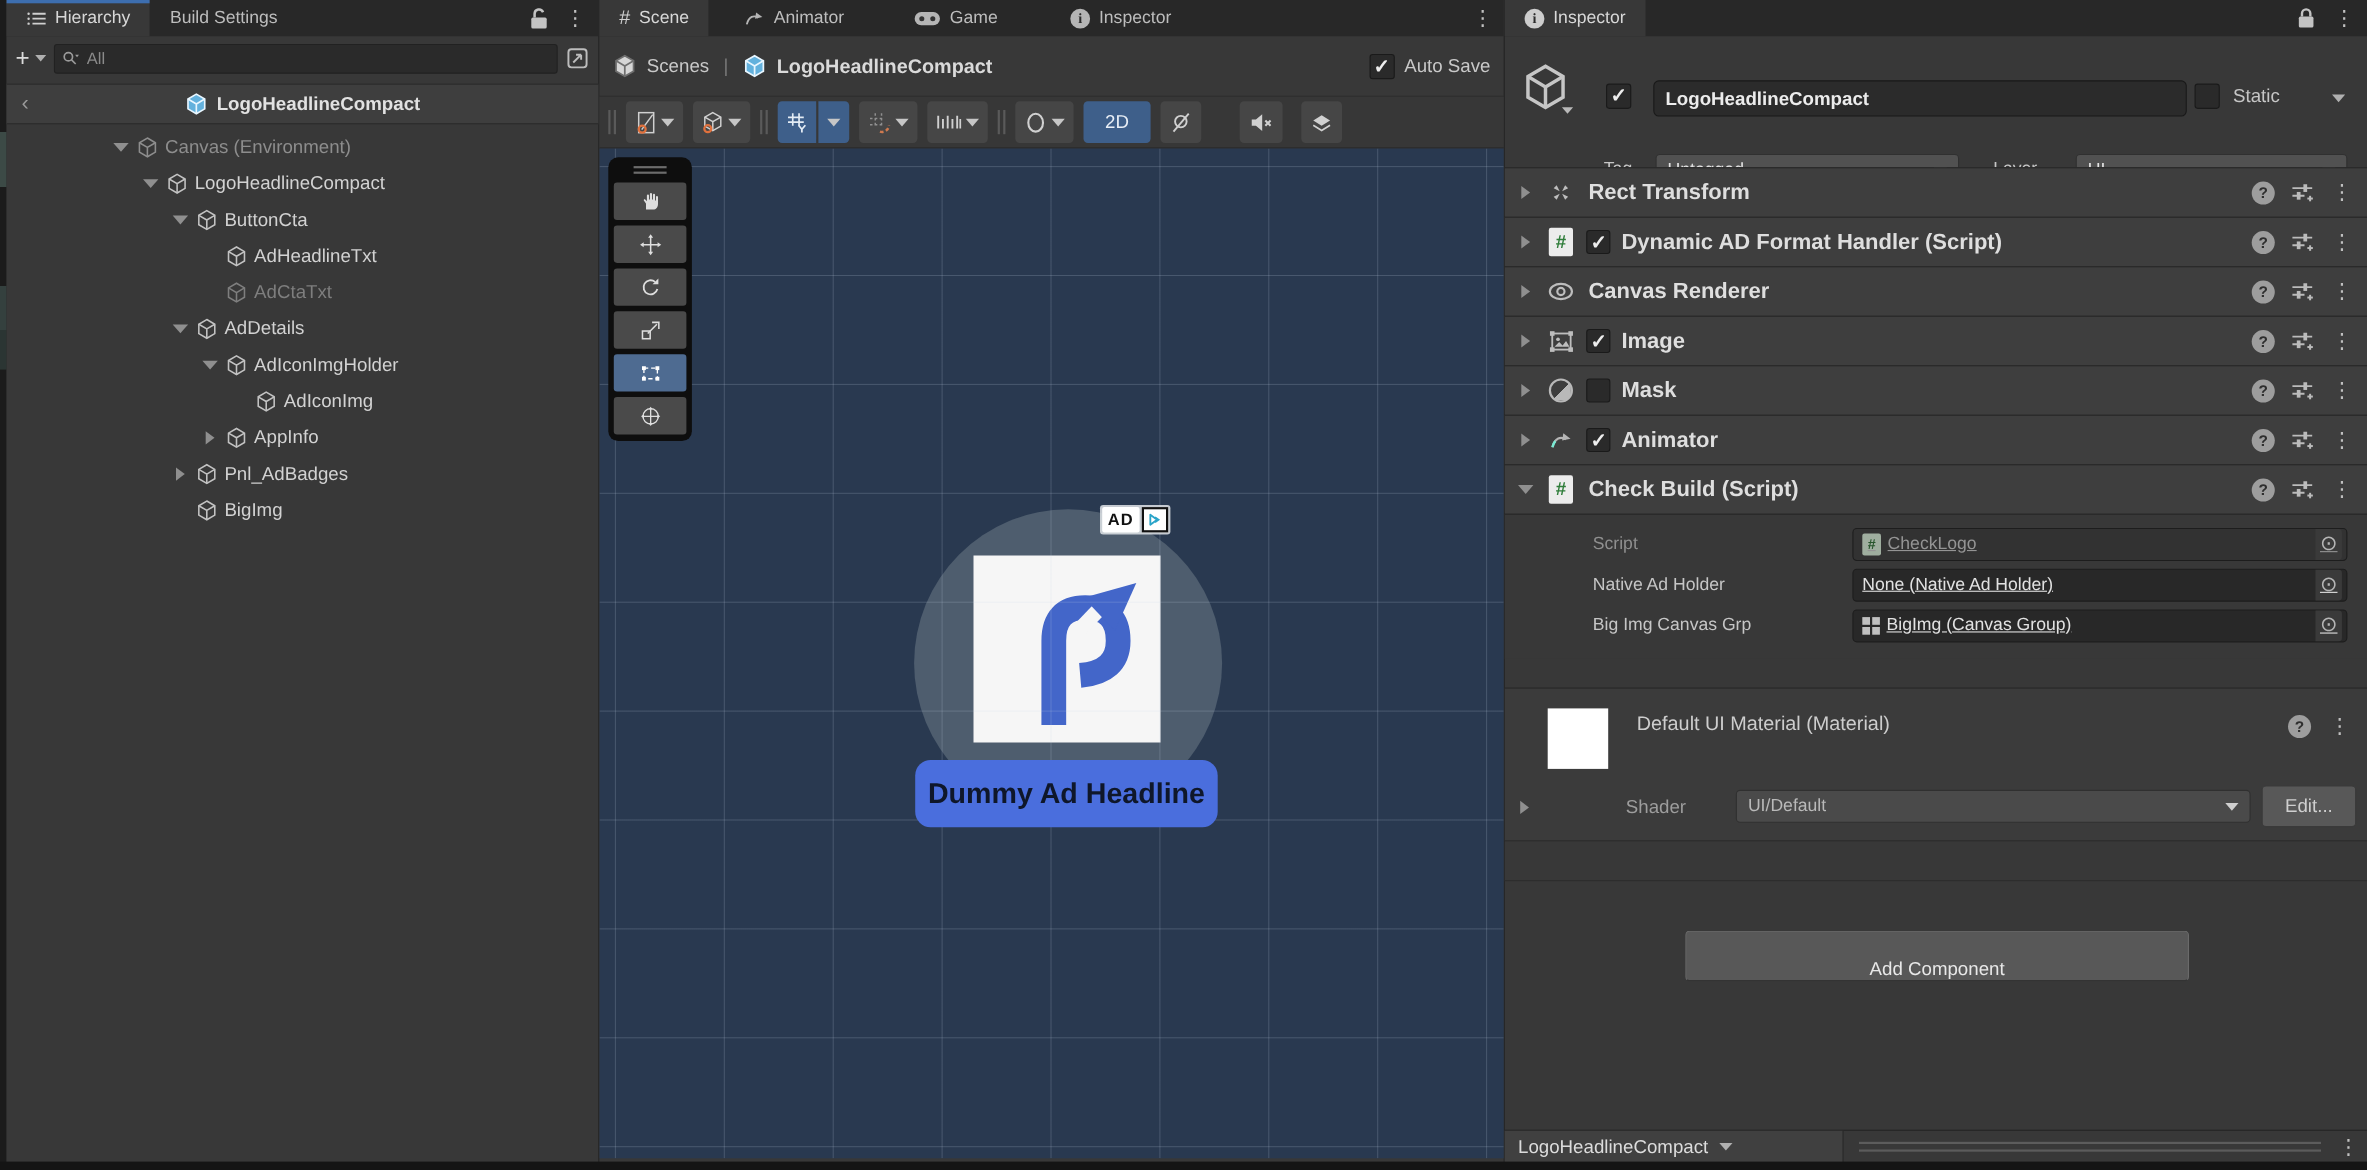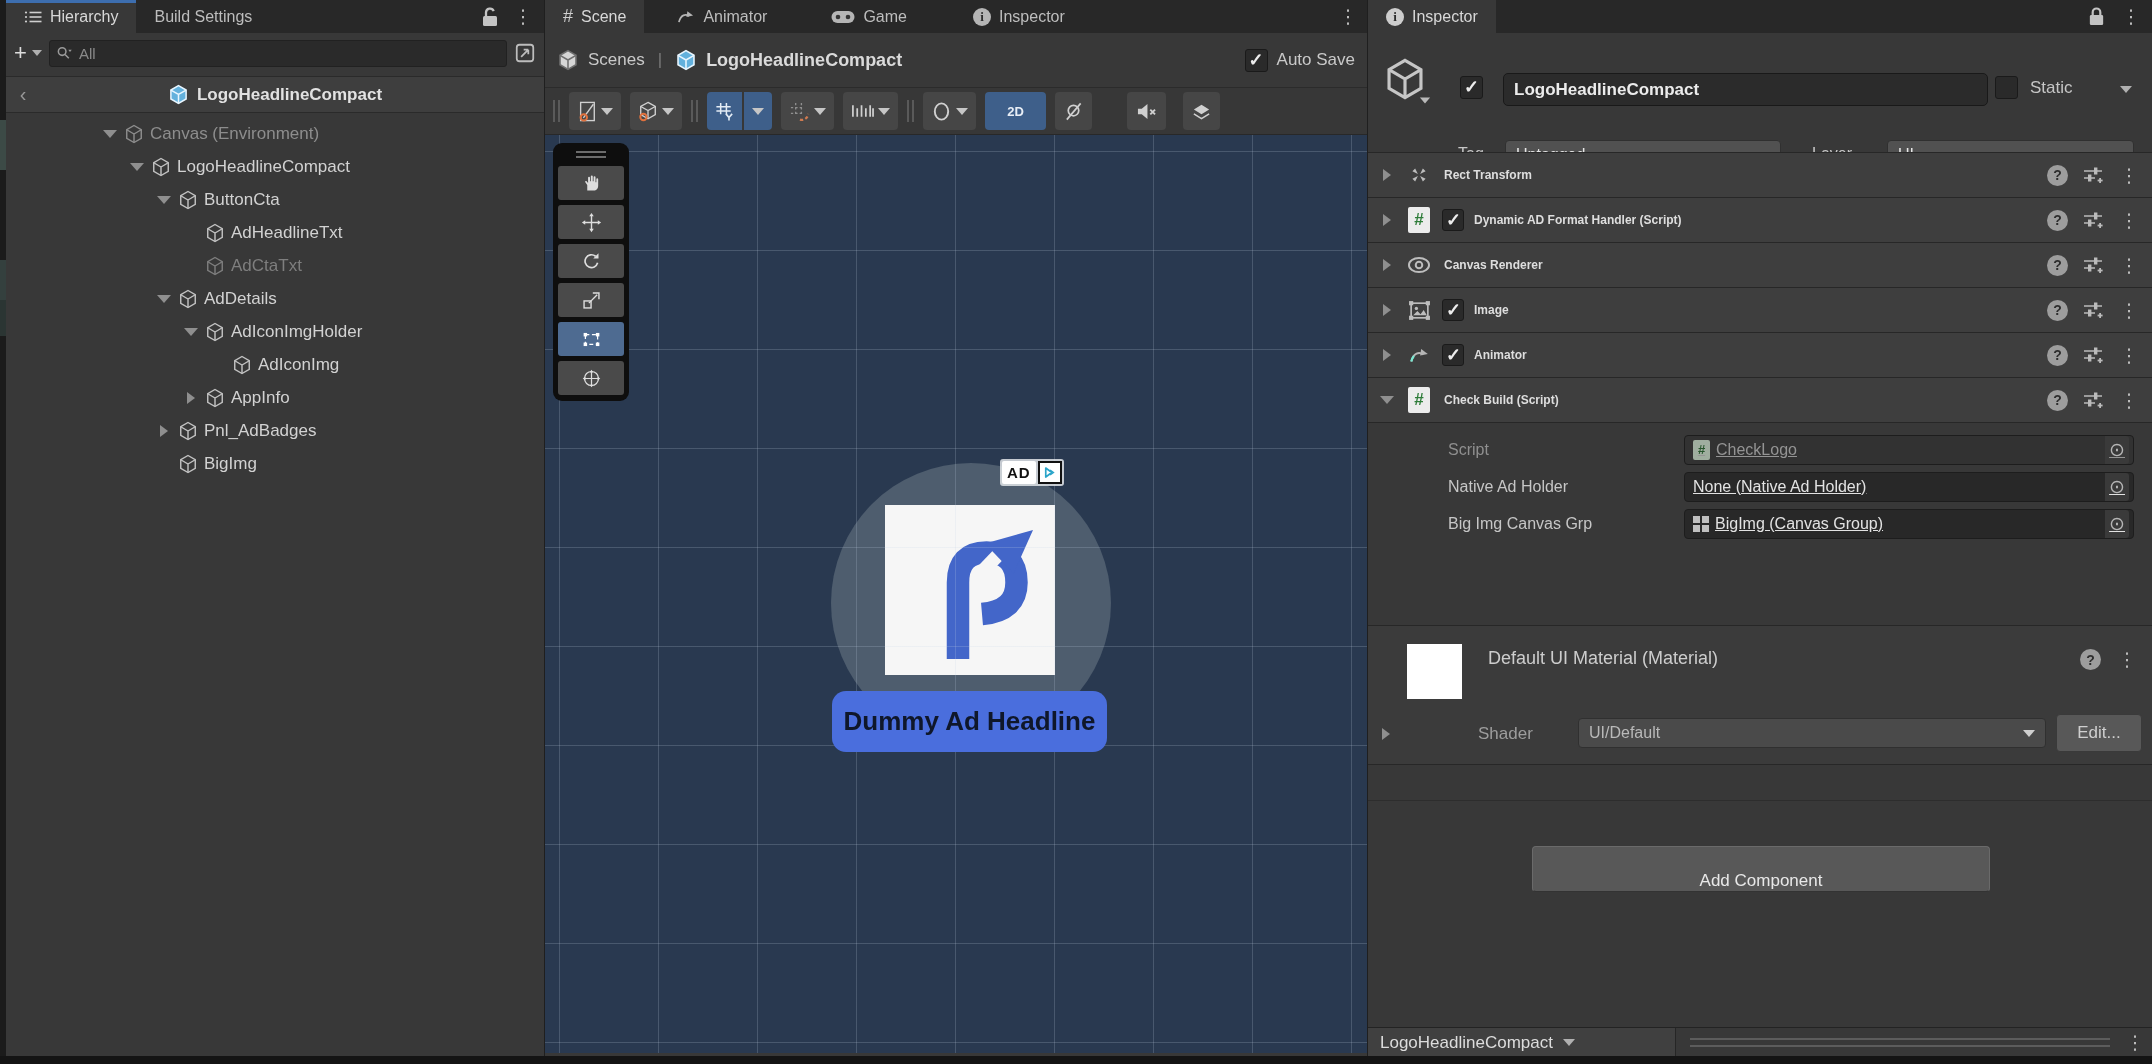--- a/index.html
+++ b/index.html
@@ -60,21 +60,21 @@
 
   
   #scene { position:absolute; left:545px; top:0; width:823px; height:1064px; background:#383838; border-right:1px solid #1f1f1f; }
   #scene .crumbrow { position:absolute; top:33px; left:0; right:0; height:55px; display:flex; align-items:center; padding:0 12px; gap:9px; border-bottom:1px solid #2b2b2b; font-size:17px; color:#c9c9c9; }
   #scene .crumbrow .objname { font-weight:bold; font-size:18px; color:#dadada; }
   #scene .crumbrow .pipe { color:#7a7a7a; margin:0 4px; }
   #scene .toolbar { position:absolute; top:88px; left:0; right:0; height:47px; background:#373737; border-bottom:1px solid #282828; display:flex; align-items:center; padding:0 8px; gap:9px; }
   .tbtn { height:38px; background:#464646; border-radius:4px; display:flex; align-items:center; justify-content:center; gap:4px; padding:0 8px; color:#d2d2d2; }
   .tbtn.blue { background:#3e5f8a; color:#e8eef6; }
   .tbtn .caret { border-top-color:#c6c6c6; }
-  .tbtn.b2d { font-weight:bold; font-size:13px; width:61px; }
+  .tbtn.b2d { font-weight:normal; font-size:17px; width:61px; }
   .splitbtn { display:flex; gap:2px; }
   .splitbtn .tbtn { border-radius:4px 0 0 4px; }
   .splitbtn .tbtn + .tbtn { border-radius:0 4px 4px 0; padding:0 8px; }
 
   #viewport { position:absolute; top:135px; left:0; right:0; height:918px; background:#293950; overflow:hidden; }
   #grid { position:absolute; inset:0; background-image:linear-gradient(rgba(198,212,230,0.20) 1px, transparent 1px), linear-gradient(90deg, rgba(198,212,230,0.20) 1px, transparent 1px); background-size:99px 99px; background-position:14px 16px; pointer-events:none; z-index:3; }
   #adcircle { position:absolute; left:286px; top:328px; width:280px; height:280px; border-radius:50%; background:#4e5d6e; z-index:1; }
   #logosq { position:absolute; left:340px; top:370px; width:170px; height:170px; background:#f6f6f6; z-index:2; display:flex; align-items:center; justify-content:center; }
   #adbadge { position:absolute; left:455px; top:324px; height:27px; z-index:4; display:flex; align-items:center; gap:2px; background:rgba(225,228,232,0.85); border-radius:3px; padding:2px; }
   #adbadge .adtxt { background:#fff; color:#111; font-weight:bold; font-size:15px; letter-spacing:1px; padding:0 5px; height:23px; display:flex; align-items:center; border-radius:2px; }
@@ -99,21 +99,21 @@
   #insp .staticcaret { position:absolute; left:752px; top:53px; }
   #insp .taglbl { position:absolute; left:90px; top:112px; font-size:16px; color:#c6c6c6; }
   #insp .tagdd { position:absolute; left:137px; top:107px; width:276px; }
   #insp .layerlbl { position:absolute; left:444px; top:112px; font-size:16px; color:#c6c6c6; }
   #insp .layerdd { position:absolute; left:519px; top:107px; width:247px; }
 
   #comps { position:absolute; top:152px; left:0; right:0; }
   .crow { height:45px; background:#3e3e3e; border-top:1px solid #272727; display:flex; align-items:center; padding:0 12px 0 10px; gap:8px; }
   .crow .exp { width:18px; display:flex; justify-content:center; flex:none; }
   .crow .cicon { width:30px; display:flex; justify-content:center; flex:none; color:#bdbdbd; }
-  .crow .clabel { font-size:12px; font-weight:bold; color:#dedede; margin-left:2px; }
+  .crow .clabel { font-size:20px; font-weight:bold; color:#dedede; margin-left:2px; }
   .scripticon { width:22px; height:26px; background:#ececec; border-radius:2px; color:#2f7d3a; font-weight:bold; font-size:17px; display:flex; align-items:center; justify-content:center; }
   .scripticon::after { content:"#"; }
   .scripticon.sm { width:17px; height:20px; font-size:13px; background:#9fae9f; color:#27552c; }
   .maskicon { width:22px; height:22px; border-radius:50%; border:2px solid #b9b9b9; background:linear-gradient(135deg,#3e3e3e 52%,#b9b9b9 52%); }
 
   #clbody { background:#383838; border-top:1px solid #272727; padding:8px 0 12px; }
   .frow { height:37px; display:flex; align-items:center; position:relative; }
   .frow .flabel { position:absolute; left:80px; font-size:16px; color:#c6c6c6; }
   .frow .flabel.dim { color:#8f8f8f; }
   .frow .fval { position:absolute; left:316px; width:450px; height:30px; background:#282828; border:1px solid #1d1d1d; border-radius:4px; display:flex; align-items:center; gap:6px; padding:0 4px 0 8px; font-size:16px; color:#e2e2e2;text-decoration:underline; }
@@ -669,20 +669,41 @@
               <rect x="16.2" y="12" width="1.8" height="5" fill="#bbb"></rect>
             </svg>
             <span class="kebab"></span>
           </span>
       </div>
       <div class="crow">
         <span class="exp">
             <span class="tri-r"></span>
           </span>
         <span class="cicon">
+            <span class="maskicon"></span>
+          </span>
+        <span class="cb" style="width:22px;height:22px;"></span>
+        <span class="clabel">Mask</span>
+        <span class="iconrow">
+            <span class="help"></span>
+            <svg width="20" height="18" viewBox="0 0 20 18">
+              <path d="M1 5h18M1 12h11" stroke="#bbb" stroke-width="1.7"></path>
+              <rect x="11" y="1.5" width="3.4" height="7" fill="#bbb"></rect>
+              <rect x="5" y="8.5" width="3.4" height="7" fill="#bbb"></rect>
+              <rect x="14.6" y="13.6" width="5" height="1.8" fill="#bbb"></rect>
+              <rect x="16.2" y="12" width="1.8" height="5" fill="#bbb"></rect>
+            </svg>
+            <span class="kebab"></span>
+          </span>
+      </div>
+      <div class="crow">
+        <span class="exp">
+            <span class="tri-r"></span>
+          </span>
+        <span class="cicon">
             <svg width="22" height="20" viewBox="0 0 20 18">
               <path d="M3 15C5 7 10 6 14 8.5" fill="none" stroke="#b5b5b5" stroke-width="1.8"></path>
               <path d="M12 3.5l6 4.5-7 1.5z" fill="#b5b5b5"></path>
               <path d="M3 15c.5-2.3 1.4-4 2.4-5.1" fill="none" stroke="#79e9d2" stroke-width="2"></path>
             </svg>
           </span>
         <span class="cb checked" style="width:22px;height:22px;"></span>
         <span class="clabel">Animator</span>
         <span class="iconrow">
             <span class="help"></span>

